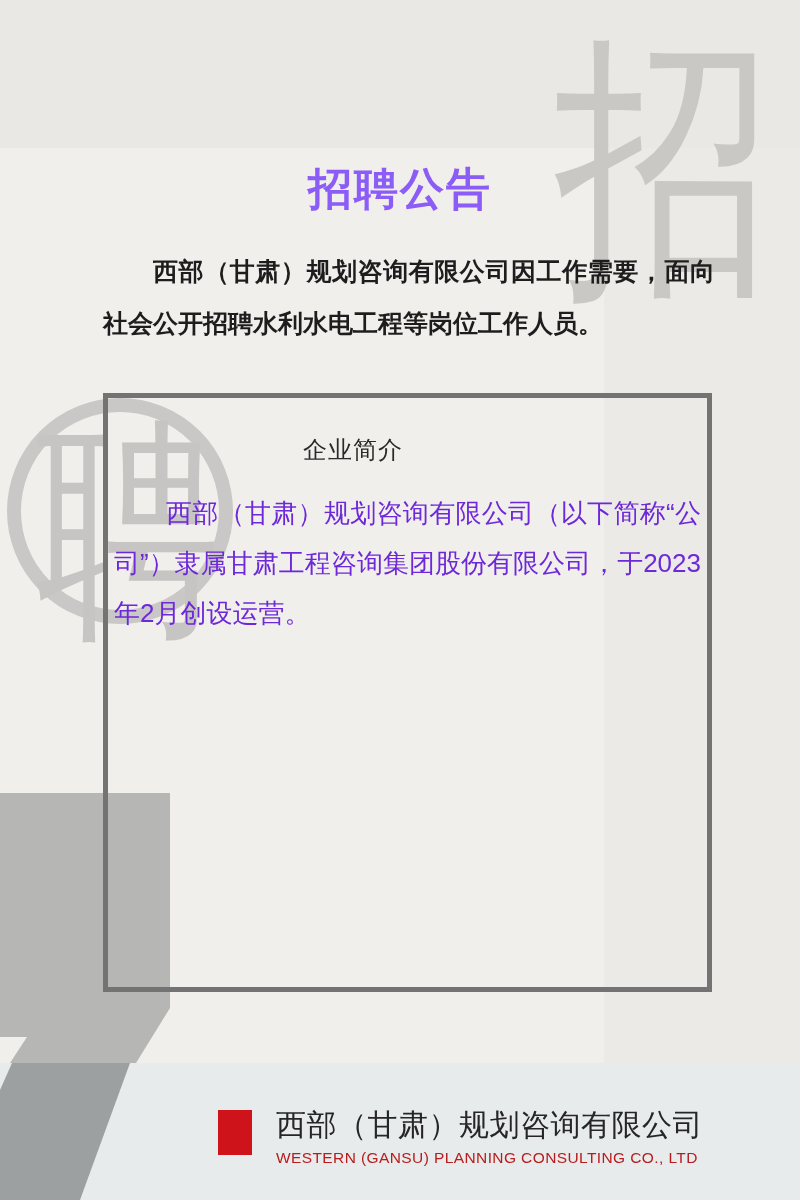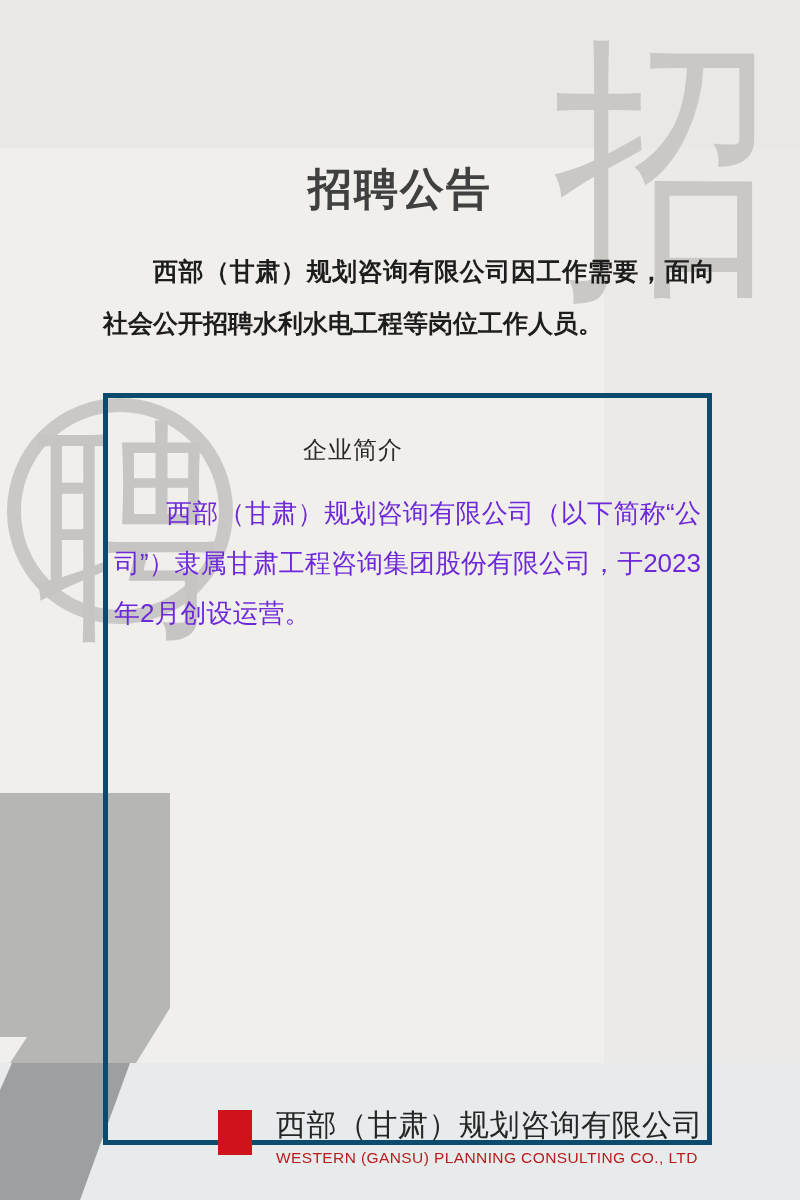--- a/index.html
+++ b/index.html
@@ -54,31 +54,31 @@
   
   .corner-tag{
     position:absolute;left:22px;top:18px;
     font-size:30px;font-weight:300;letter-spacing:2px;
     color:#454442;
   }
   .title{
     position:absolute;left:0;top:160px;width:800px;margin:0;
     text-align:center;
     font-size:44px;font-weight:800;letter-spacing:2px;
-    color:#404040;
+    color:#8b5cf6;
   }
   .intro{
     position:absolute;left:98px;top:240px;width:612px;margin:5px;
     font-size:25px;line-height:52px;font-weight:600;
     color:#1d1d1d;
     text-indent:2em;text-align:justify;
   }
   .red-box{
-    position:absolute;left:103px;top:393px;width:609px;height:752px;
-    border:5px solid #0c4a6e;box-sizing:border-box;
+    position:absolute;left:103px;top:393px;width:609px;height:599px;
+    border:5px solid #737373;box-sizing:border-box;
     background:transparent;
   }
   .box-heading{
     margin:36px 0 0 195px;
     font-size:24px;font-weight:500;letter-spacing:1px;
     color:#2a2a2a;
   }
   .box-body{margin:22px 6px 0 6px;}
   .box-p{
     margin:0;

